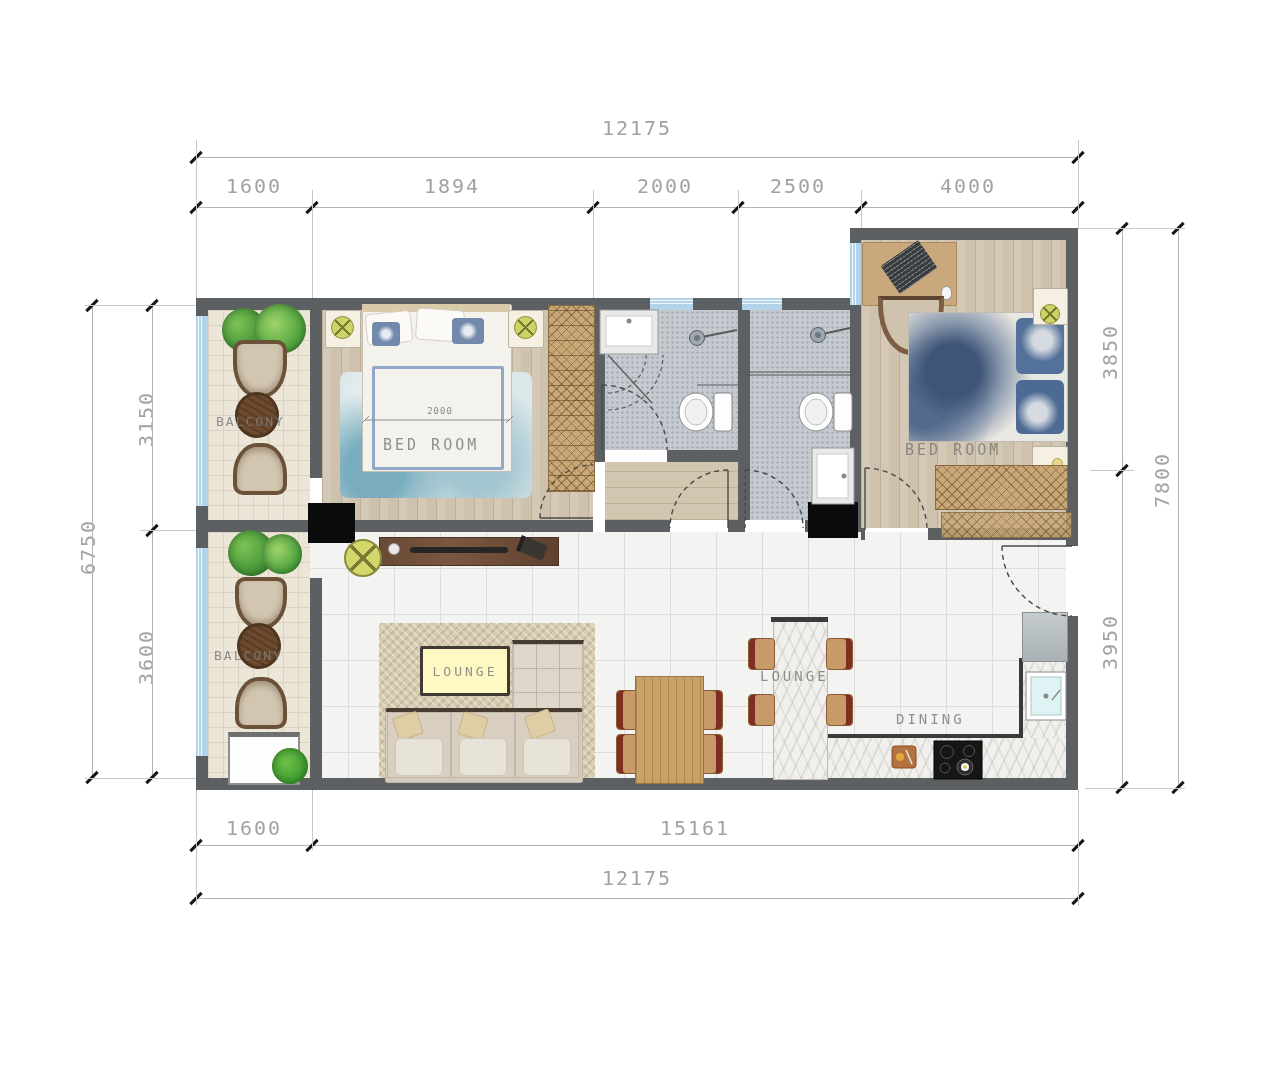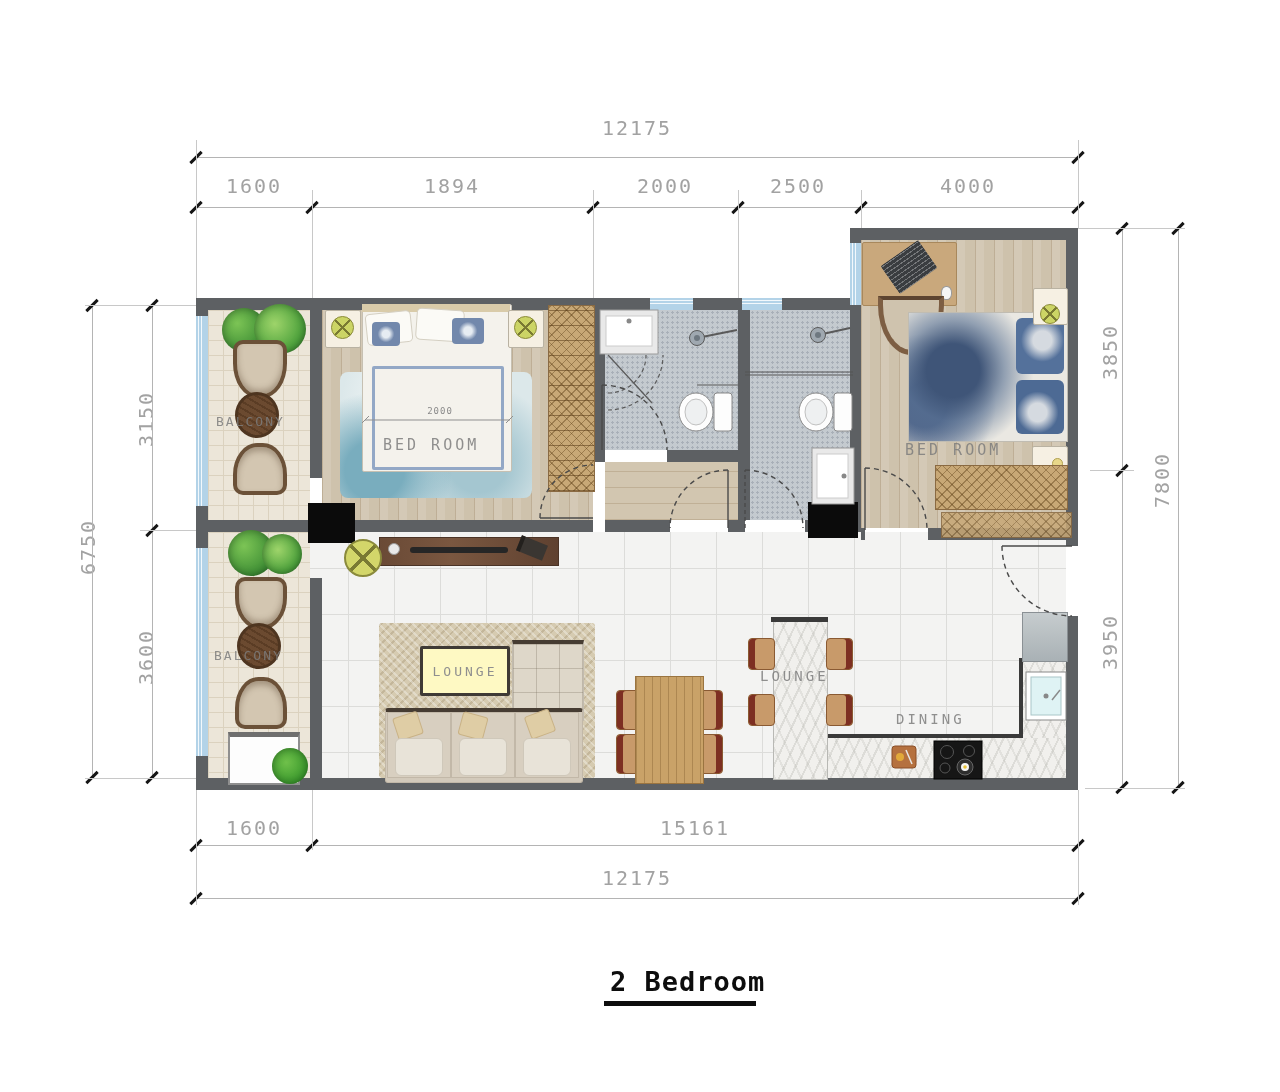--- a/index.html
+++ b/index.html
@@ -378,15 +378,14 @@
   <div class="tick" style="left:1114px;top:469px;"></div>
   <div class="tick" style="left:1114px;top:786px;"></div>
   <div class="dimtext vert" style="left:1122px;top:468px;width:80px;">7800</div>
   <div class="dimline" style="left:1178px;top:228px;width:1px;height:560px;"></div>
   <div class="tick" style="left:1170px;top:227px;"></div>
   <div class="tick" style="left:1170px;top:786px;"></div>
   <div class="extline" style="left:1078px;top:228px;width:107px;height:1px;"></div>
   <div class="extline" style="left:1090px;top:470px;width:44px;height:1px;"></div>
   <div class="extline" style="left:1085px;top:788px;width:100px;height:1px;"></div>
 
-  <div class="title" style="left:604px;top:966px;width:140px;">2 Bedroom</div>
 
 </div>
 
 </body></html>

